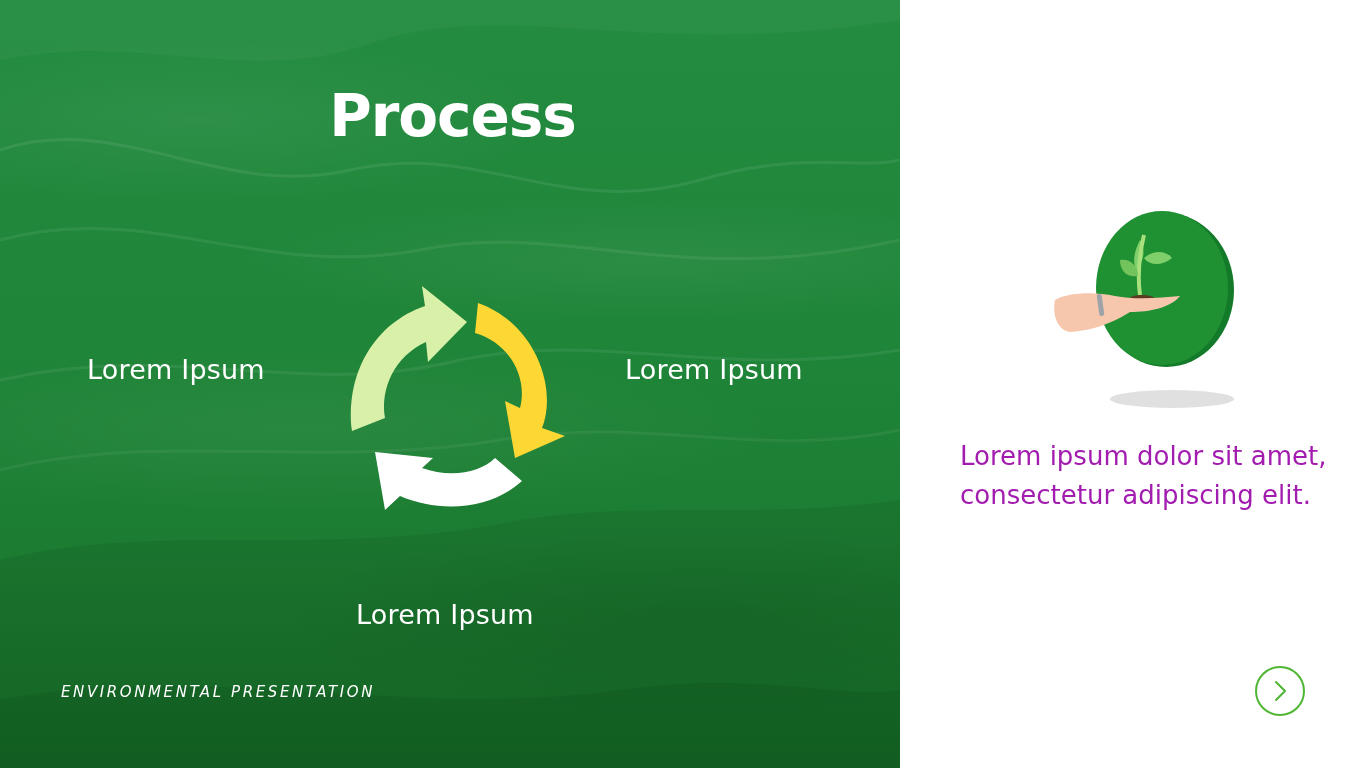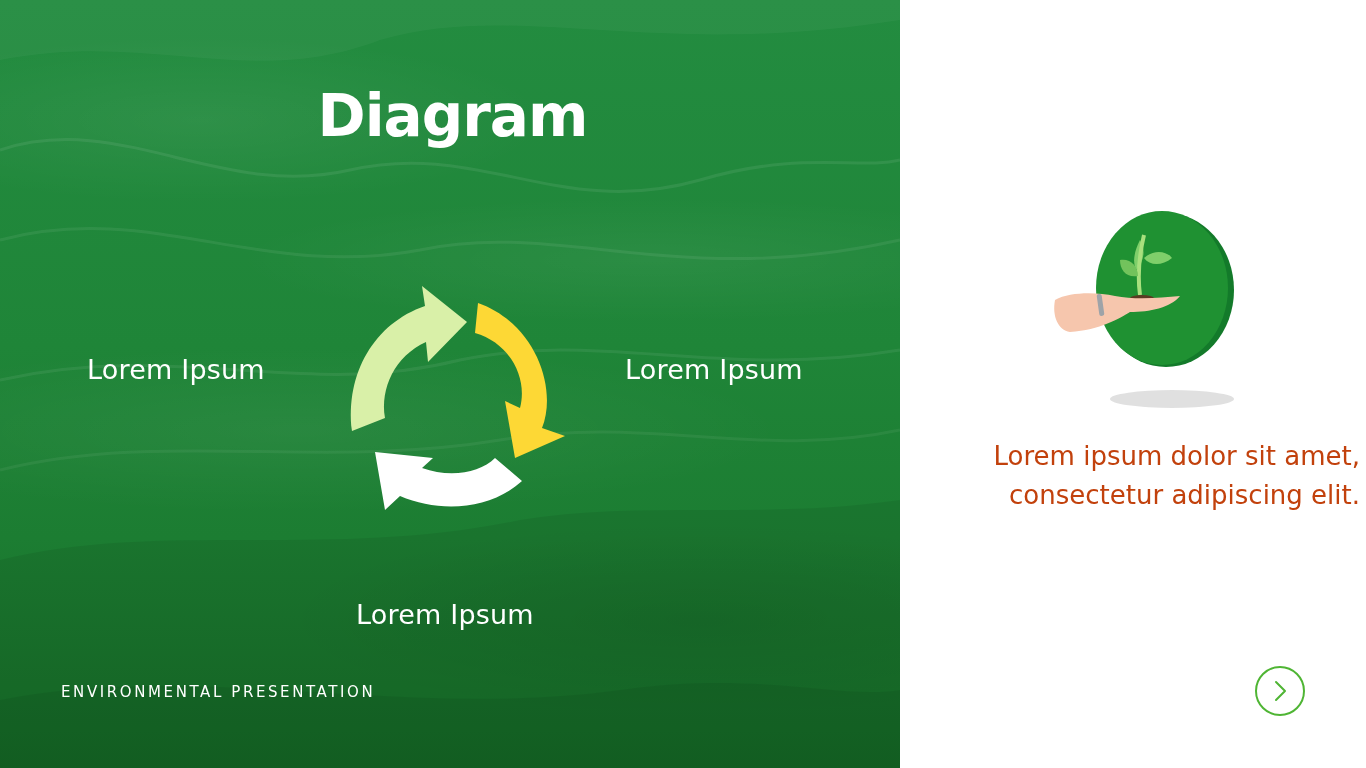--- a/index.html
+++ b/index.html
@@ -15,43 +15,43 @@
   }
   .hills { position:absolute; left:0; top:0; width:900px; height:768px; }
   .title { position:absolute; left:300px; top:78px; width:305px; text-align:center; color:#ffffff;
     font-family:"DejaVu Sans", sans-serif; font-weight:bold; font-size:58px; line-height:76px; letter-spacing:-1px; }
   .label { position:absolute; color:#ffffff; font-size:27px; font-family:"DejaVu Sans", sans-serif; letter-spacing:0.2px;margin-top:32px; }
   .label-left { left:87px; top:322px; }
   .label-right { left:625px; top:322px; }
   .label-bottom { left:356px; top:567px; }
   .cycle { position:absolute; left:330px; top:278px; width:250px; height:240px; }
   .footer { position:absolute; left:61px; top:683px; color:#ffffff; font-size:15px; letter-spacing:2.6px;
-    font-family:"DejaVu Sans", sans-serif; }
+    font-family:"DejaVu Sans", sans-serif;font-style:italic; }
   .illus { position:absolute; left:1040px; top:200px; width:210px; height:220px; }
-  .desc { position:absolute; left:988px; top:437px; width:372px; text-align:right; color:#c2410c;
+  .desc { position:absolute; left:960px; top:437px; width:372px; text-align:left; color:#a21caf;
     font-size:26px; line-height:39px; font-family:"DejaVu Sans", sans-serif; }
   .next-btn { position:absolute; left:1255px; top:666px; width:50px; height:50px; border:2px solid #4fb534;
     border-radius:50%; box-sizing:border-box; cursor:pointer; display:flex; align-items:center; justify-content:center; }
 </style>
 </head>
 <body>
 
 <div class="left-panel">
   <svg class="hills" viewBox="0 0 900 768" preserveAspectRatio="none">
     <path d="M0 60 C150 30 250 90 380 40 C520 0 650 60 900 20 L900 0 L0 0Z" fill="rgba(255,255,255,0.04)"></path>
     <path d="M0 150 C120 110 220 200 350 170 C480 140 560 220 700 180 C800 150 860 170 900 160" stroke="rgba(255,255,255,0.08)" stroke-width="3" fill="none"></path>
     <path d="M0 240 C150 200 260 280 420 250 C560 220 680 290 900 240" stroke="rgba(255,255,255,0.07)" stroke-width="3" fill="none"></path>
     <path d="M0 380 C180 340 300 400 460 360 C600 330 720 380 900 350" stroke="rgba(255,255,255,0.07)" stroke-width="3" fill="none"></path>
     <path d="M0 470 C160 430 320 470 500 440 C650 415 760 460 900 430" stroke="rgba(255,255,255,0.06)" stroke-width="3" fill="none"></path>
     <path d="M0 560 C160 520 330 560 520 520 C640 500 760 520 900 500 L900 768 L0 768Z" fill="rgba(0,0,0,0.07)"></path>
     <path d="M0 700 C200 660 400 720 620 690 C760 670 840 700 900 690 L900 768 L0 768Z" fill="rgba(0,0,0,0.06)"></path>
   </svg>
 
   <div class="title">
-    <div>Diagram</div>
+    <div>Process</div>
   </div>
 
   <div class="label label-left">Lorem Ipsum</div>
   <div class="label label-right">Lorem Ipsum</div>
   <div class="label label-bottom">Lorem Ipsum</div>
 
   <svg class="cycle" viewBox="0 0 250 240">
 
     <path d="M22 153 C15 95 45 45 95 28 L92 8 L137 44 L98 84 L96 64 C65 78 50 110 55 140 Z" fill="#d9f0a8"></path>
 

